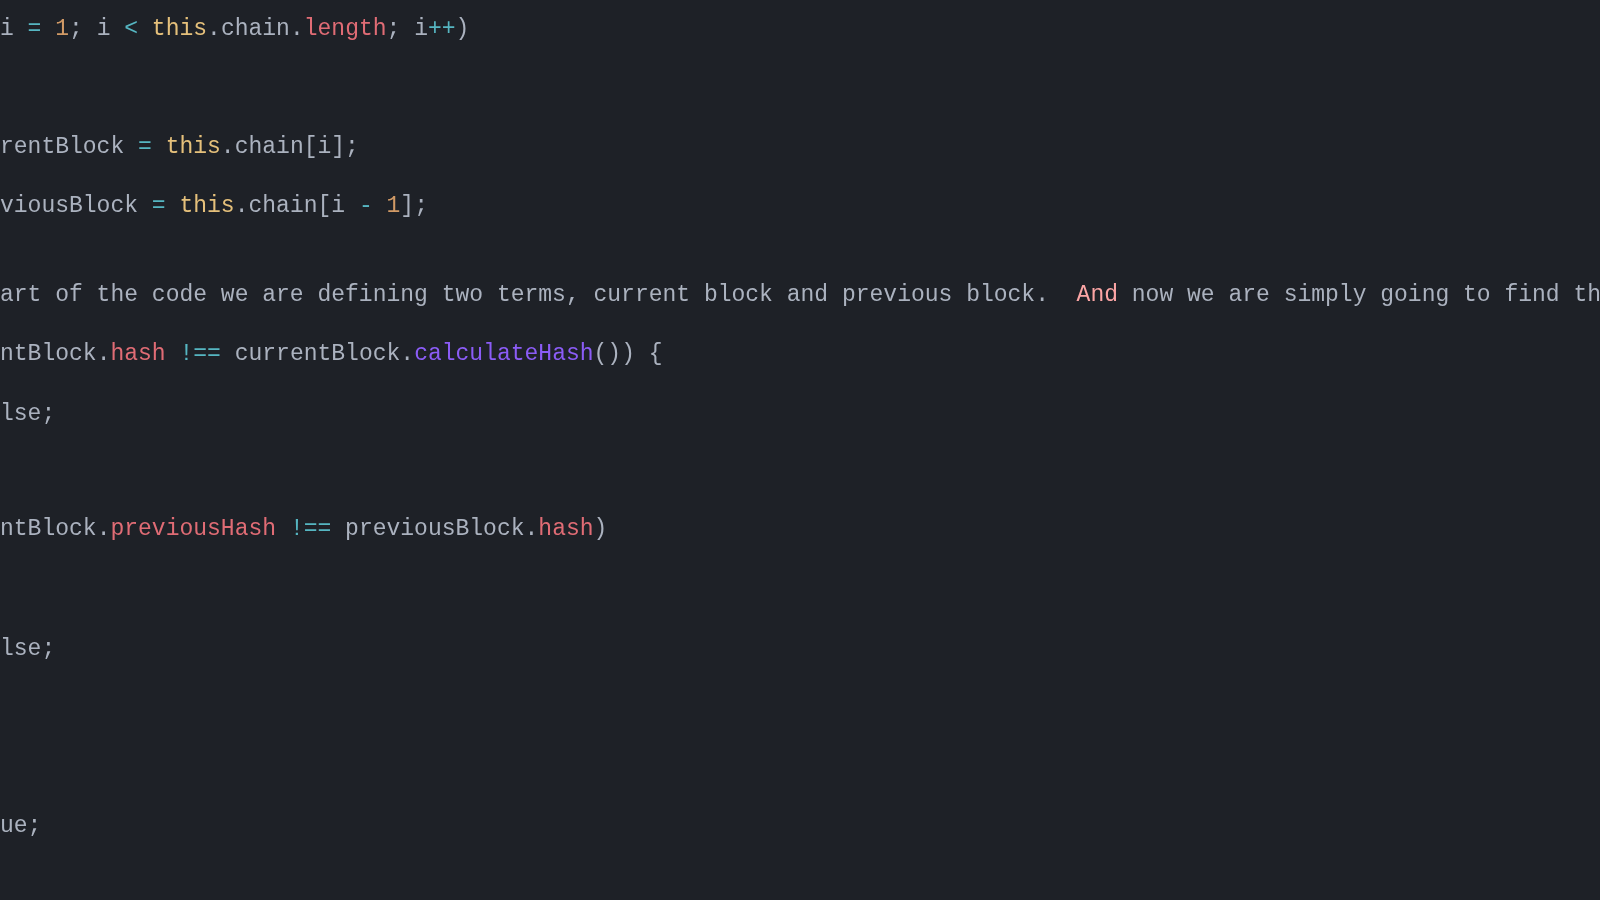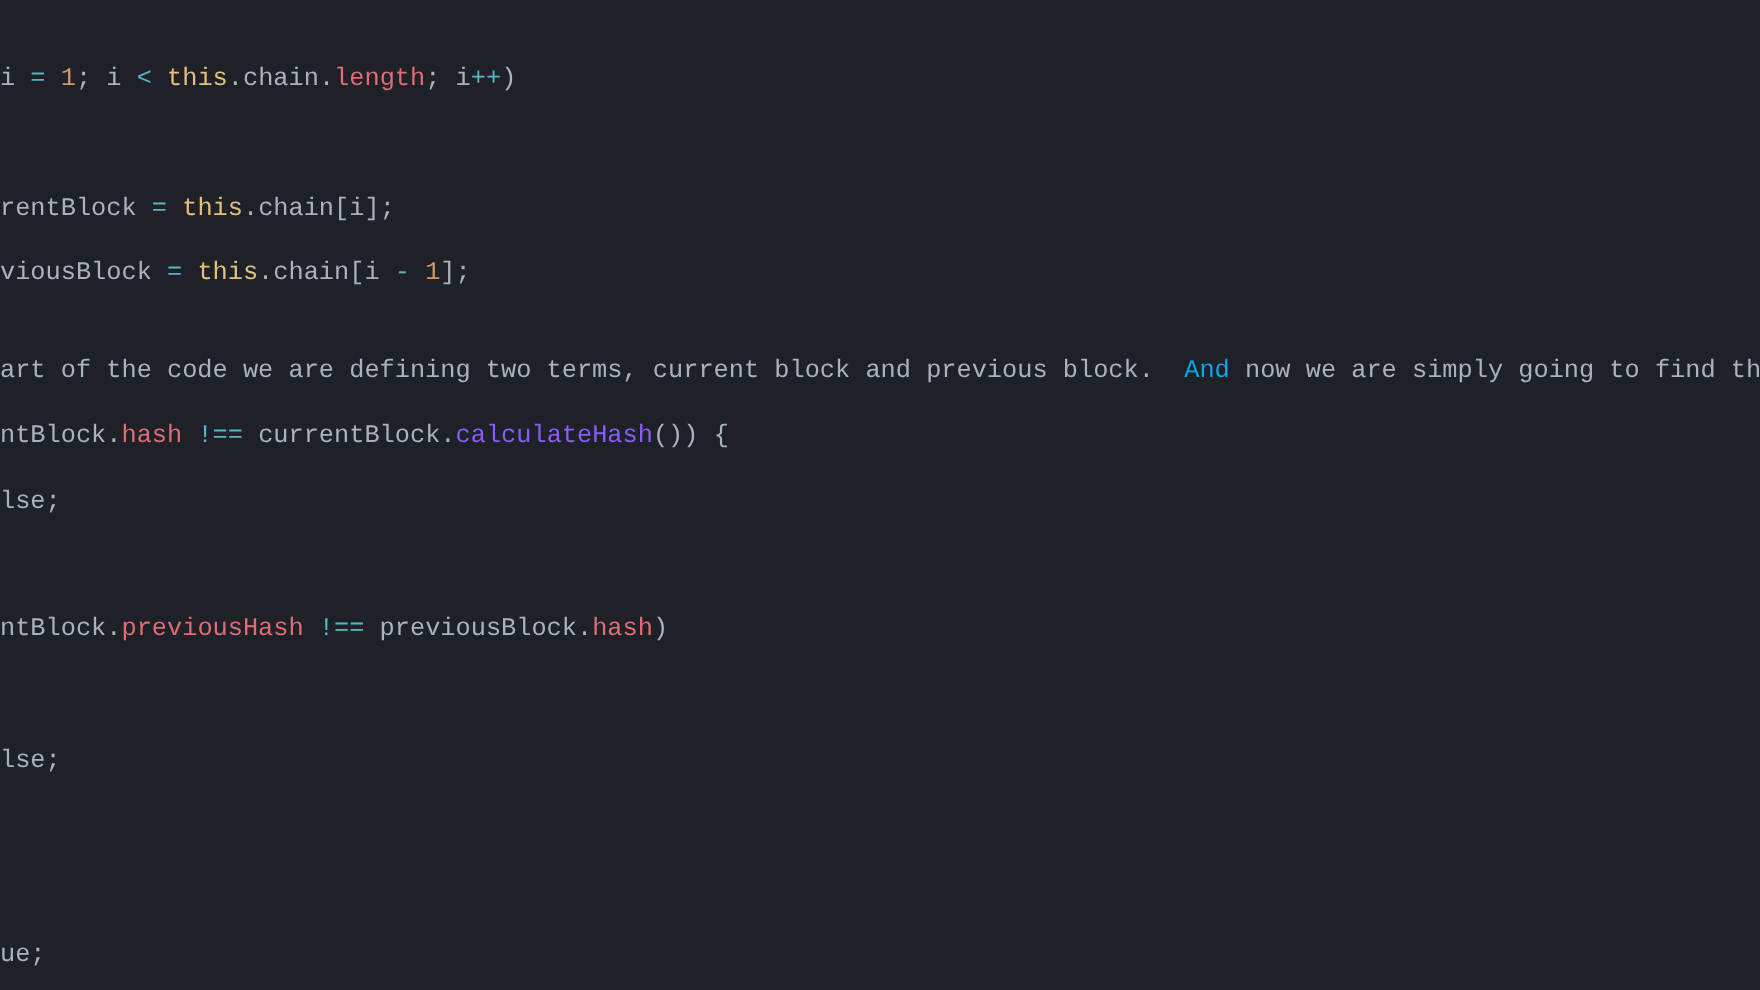--- a/index.html
+++ b/index.html
@@ -17,28 +17,27 @@
   .editor {
     padding: 0;
     white-space: pre;
     position: relative;
   }
   .line {
     display: block;
     height: 59px;
     line-height: 59px;
     white-space: pre;
-    margin-top: 42px;
   }
   .tok-default  { color: #abb2bf; } 
   .tok-number   { color: #d19a66; } 
   .tok-method   { color: #8b5cf6; } 
   .tok-punct    { color: #abb2bf; }
   .tok-operator { color: #56b6c2; }
   .tok-this     { color: #e5c07b; }
   .tok-prop2    { color: #e06c75; }
   .tok-ident    { color: #abb2bf; }
-  .tok-and      { color: #0ea5e9; }
+  .tok-and      { color: #fca5a5; }
 </style>
 </head>
 <body>
 
 <div class="editor" id="editor"><div class="line" style="position: absolute; left: 0px; top: 0px;"><span class="tok-ident">i </span><span class="tok-operator">= </span><span class="tok-number">1</span><span class="tok-punct">; </span><span class="tok-ident">i </span><span class="tok-operator">&lt; </span><span class="tok-this">this</span><span class="tok-punct">.</span><span class="tok-ident">chain</span><span class="tok-punct">.</span><span class="tok-prop2">length</span><span class="tok-punct">; </span><span class="tok-ident">i</span><span class="tok-operator">++</span><span class="tok-punct">)</span></div><div class="line" style="position: absolute; left: 0px; top: 95px;"><span class="tok-default"></span></div><div class="line" style="position: absolute; left: 0px; top: 118px;"><span class="tok-ident">rentBlock </span><span class="tok-operator">= </span><span class="tok-this">this</span><span class="tok-punct">.</span><span class="tok-ident">chain</span><span class="tok-punct">[</span><span class="tok-ident">i</span><span class="tok-punct">];</span></div><div class="line" style="position: absolute; left: 0px; top: 177px;"><span class="tok-ident">viousBlock </span><span class="tok-operator">= </span><span class="tok-this">this</span><span class="tok-punct">.</span><span class="tok-ident">chain</span><span class="tok-punct">[</span><span class="tok-ident">i </span><span class="tok-operator">- </span><span class="tok-number">1</span><span class="tok-punct">];</span></div><div class="line" style="position: absolute; left: 0px; top: 260px;"><span class="tok-default"></span></div><div class="line" style="position: absolute; left: 0px; top: 266px;"><span class="tok-ident">art of the code we are defining two terms, current block and previous block.  </span><span class="tok-and">And</span><span class="tok-ident"> now we are simply going to find the hash of these t</span></div><div class="line" style="position: absolute; left: 0px; top: 325px;"><span class="tok-ident">ntBlock</span><span class="tok-punct">.</span><span class="tok-prop2">hash </span><span class="tok-operator">!== </span><span class="tok-ident">currentBlock</span><span class="tok-punct">.</span><span class="tok-method">calculateHash</span><span class="tok-punct">()) {</span></div><div class="line" style="position: absolute; left: 0px; top: 385px;"><span class="tok-ident">lse</span><span class="tok-punct">;</span></div><div class="line" style="position: absolute; left: 0px; top: 435px;"><span class="tok-default"></span></div><div class="line" style="position: absolute; left: 0px; top: 500px;"><span class="tok-ident">ntBlock</span><span class="tok-punct">.</span><span class="tok-prop2">previousHash </span><span class="tok-operator">!== </span><span class="tok-ident">previousBlock</span><span class="tok-punct">.</span><span class="tok-prop2">hash</span><span class="tok-punct">)</span></div><div class="line" style="position: absolute; left: 0px; top: 555px;"><span class="tok-default"></span></div><div class="line" style="position: absolute; left: 0px; top: 620px;"><span class="tok-ident">lse</span><span class="tok-punct">;</span></div><div class="line" style="position: absolute; left: 0px; top: 672px;"><span class="tok-default"></span></div><div class="line" style="position: absolute; left: 0px; top: 730px;"><span class="tok-default"></span></div><div class="line" style="position: absolute; left: 0px; top: 797px;"><span class="tok-ident">ue</span><span class="tok-punct">;</span></div></div>
 
 </body></html>

